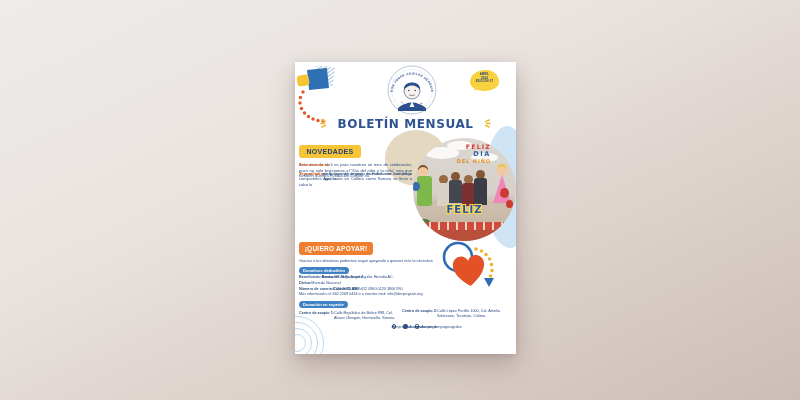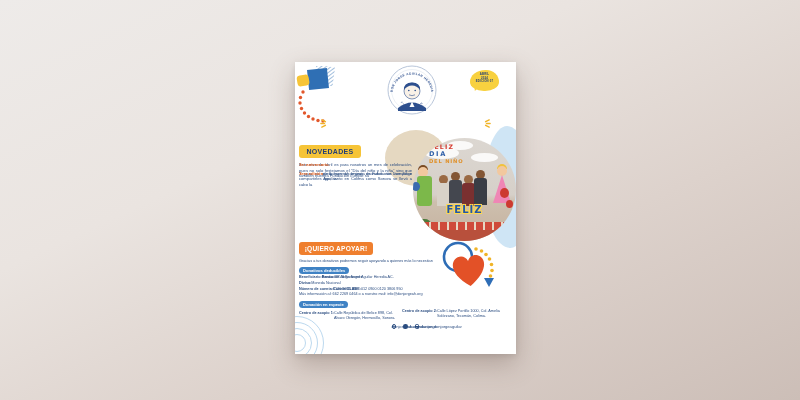--- a/index.html
+++ b/index.html
@@ -75,21 +75,21 @@
   .ig{border:.7px solid #2b4d80;border-radius:1.4px;
     background:radial-gradient(circle at 50% 50%,#2b4d80 0 .8px,transparent .9px);}
 
   
   .photo{left:118px;top:76px;width:103px;height:103px;border-radius:50%;overflow:hidden;
     background:linear-gradient(#dcd7d1 0%,#d6d0c9 55%,#cdbfae 62%,#c5b19e 100%);}
   .cloud{background:#fff;border-radius:50%;opacity:.85;}
   .cl1{left:12px;top:9px;width:34px;height:12px;}
   .cl2{left:58px;top:15px;width:27px;height:9px;}
   .cl3{left:34px;top:3px;width:26px;height:9px;}
-  .banner{left:16px;top:5px;width:70px;text-align:left;font-family:"DejaVu Sans",sans-serif;font-weight:800;}
+  .banner{left:8px;top:5px;width:70px;text-align:right;font-family:"DejaVu Sans",sans-serif;font-weight:800;}
   .banner div{position:relative;}
   .bn1{font-size:6.2px;color:#d63a2e;letter-spacing:1.2px;}
   .bn2{font-size:6.6px;color:#2f5fa8;letter-spacing:1.6px;}
   .bn3{font-size:5.2px;color:#e0912a;letter-spacing:.8px;}
   .doll .dhead{position:absolute;width:10px;height:10px;border-radius:50%;background:#f2c89e;}
   .doll .dhair{position:absolute;width:10px;height:5px;border-radius:5px 5px 0 0;}
   .doll-left{left:4px;top:27px;width:16px;height:56px;}
   .doll-left .dhead{left:1px;top:2px;}
   .doll-left .dhair{left:1px;top:0;background:#7a4a22;}
   .doll-left .dbody{position:absolute;left:0;top:11px;width:15px;height:30px;background:#7cb84a;border-radius:3px;}
@@ -180,20 +180,21 @@
 
   <div class="bubble">
     <span class="bl">ABRIL</span>
     <span class="bl">2024</span>
     <span class="bl">EDICIÓN 07</span>
   </div>
 
   <svg class="sparkle sp-l" viewBox="0 0 10 12">
     <path d="M1,6 L5,6 M2,2 L6,4 M2,10 L6,8" stroke="#f0b428" stroke-width="1.6" fill="none" stroke-linecap="round"></path>
   </svg>
+  <div class="title">BOLETÍN MENSUAL</div>
   <svg class="sparkle sp-r" viewBox="0 0 10 12">
     <path d="M1,6 L5,6 M2,2 L6,4 M2,10 L6,8" stroke="#f0b428" stroke-width="1.6" fill="none" stroke-linecap="round"></path>
   </svg>
 
   <div class="badge-novedades">NOVEDADES</div>
   <div class="news-text">
     <p><span>Este mes de abril es para nosotros un mes de celebración, pues no solo festejamos el “Día del niño y la niña” sino que también nuestra Fundación cumple su </span><span class="hl">3er aniversario.</span></p>
     <p><span>Y para no quedarnos de brazos cruzados nos complace compartirles que, tanto en Colima como Sonora se llevó a cabo la </span><span class="hl">3era edición</span><span> de la carrera/caminata de Fundación Don Jorge Aguilar.</span></p>
   </div>
 

